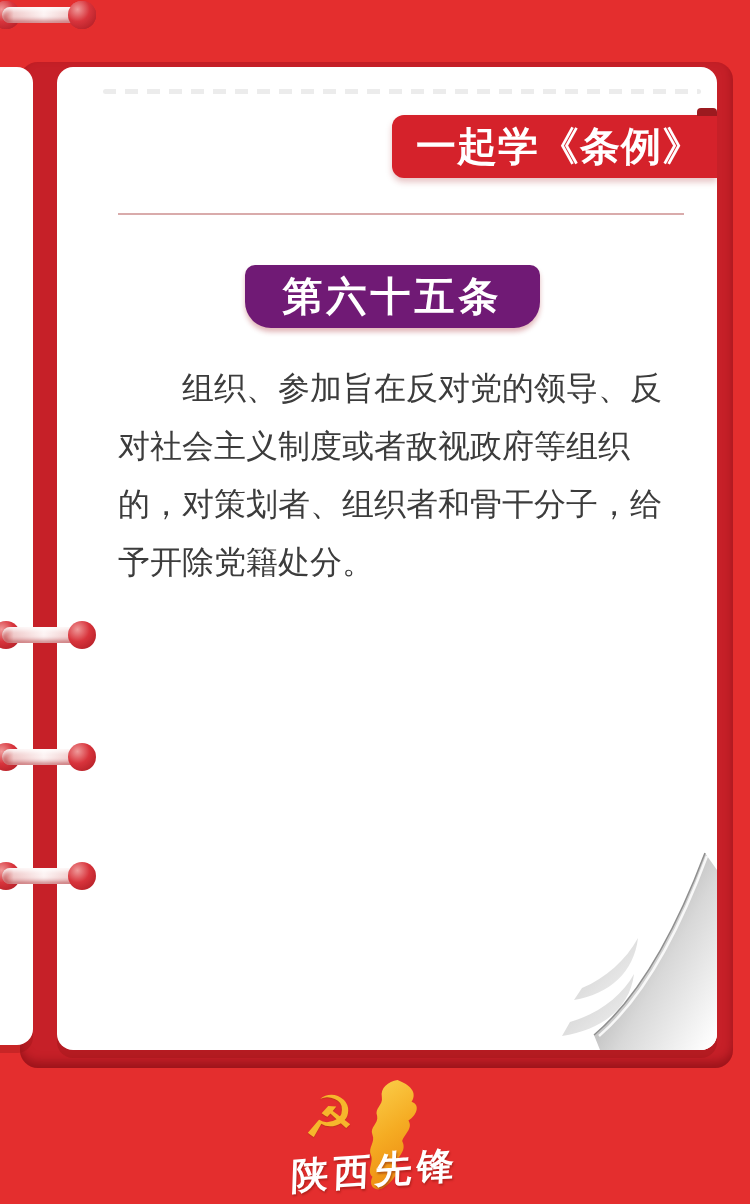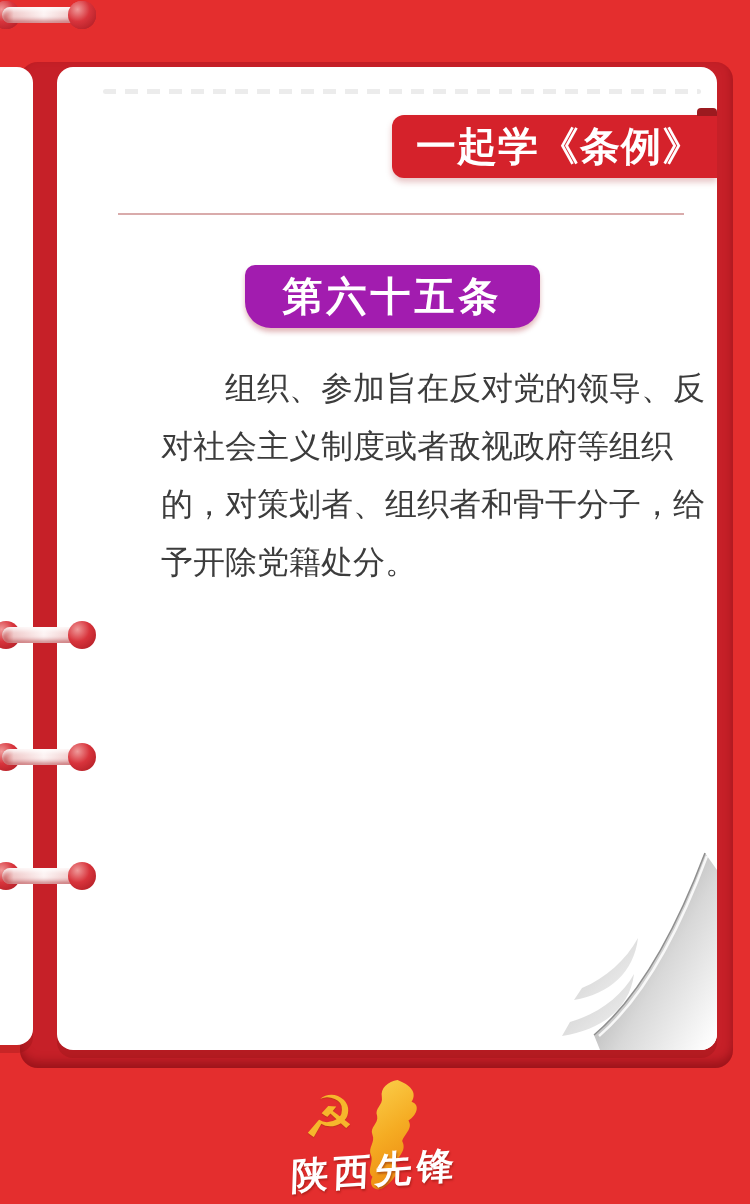--- a/index.html
+++ b/index.html
@@ -42,33 +42,33 @@
     content:"";position:absolute;right:0;top:-7px;width:20px;height:8px;
     background:#9c1a1f;border-radius:4px 4px 0 0;
   }
   .divider{
     position:absolute;left:61px;top:146px;width:566px;height:2px;
     background:#d9abab;
   }
   
   .article-badge{
     position:absolute;left:188px;top:198px;width:295px;height:63px;
-    background:#a21caf;border-radius:10px 10px 26px 26px;
+    background:#701a75;border-radius:10px 10px 26px 26px;
     color:#fff;font-size:40px;font-weight:bold;letter-spacing:4px;
     display:flex;align-items:center;justify-content:center;
     box-shadow:0 4px 5px rgba(160,20,25,.3);
   }
   .article-badge::before,.article-badge::after{
     content:"";position:absolute;top:-6px;width:34px;height:16px;
     background:#8f161b;z-index:-1;
   }
   .article-badge::before{left:0;border-radius:6px 0 0 0;transform:skewX(-14deg);}
   .article-badge::after{right:0;border-radius:0 6px 0 0;transform:skewX(14deg);}
   
-  .body-text{position:absolute;left:61px;top:292px;width:556px;margin-left:43px;}
+  .body-text{position:absolute;left:61px;top:292px;width:556px;}
   .body-text p{
     margin:0;white-space:pre-line;text-indent:2em;
     font-size:32px;line-height:58px;color:#3c3c3c;
   }
   .body-text p + p{margin-top:37px;}
   
   .curl{position:absolute;right:0;bottom:0;width:175px;height:200px;}
   
   .ring{position:absolute;left:-8px;width:104px;height:30px;}
   .ring .bar{

